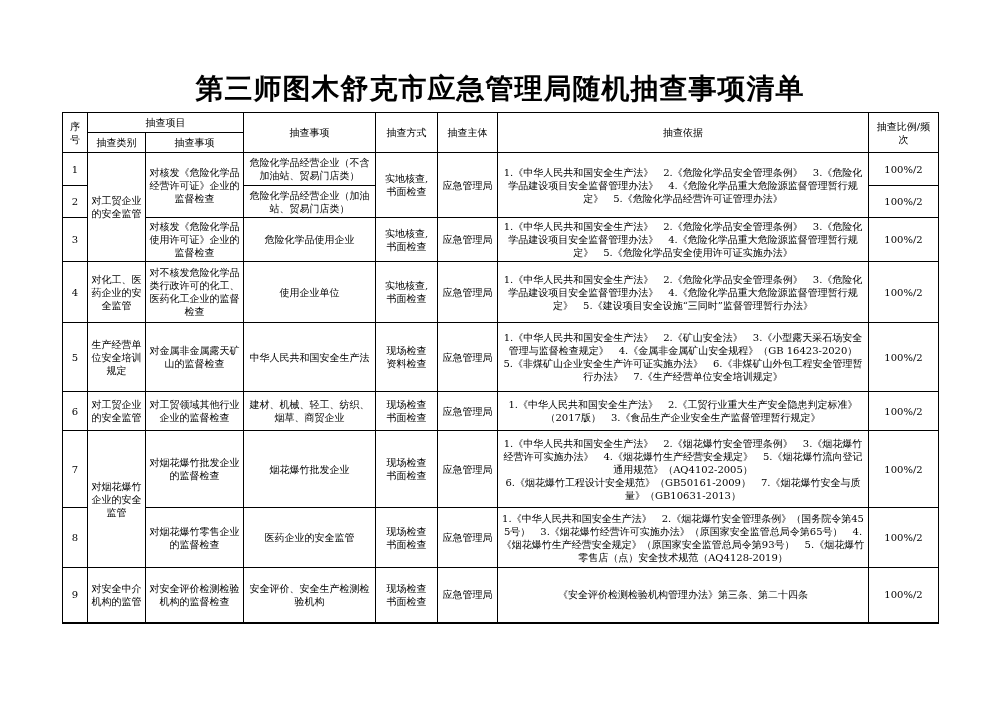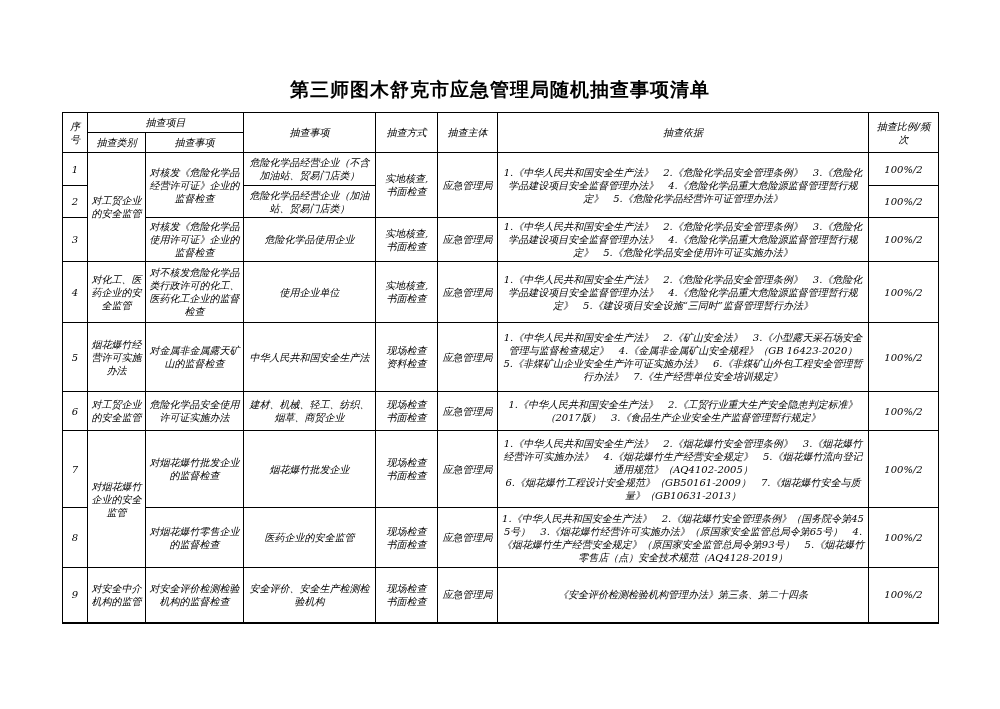--- a/index.html
+++ b/index.html
@@ -15,33 +15,32 @@
     color: #000;
   }
   .page {
     width: 876px;
     margin-left: 62px;
     padding-top: 72px;
   }
   .title {
     margin: 0 0 6px 0;
     text-align: center;
-    font-size: 19px;
+    font-size: 28px;
     font-weight: bold;
     letter-spacing: 1px;
     line-height: 34px;
     white-space: nowrap;
   }
   table.grid {
     table-layout: fixed;
     border-collapse: collapse;
     width: 876px;
     border: 1px solid #000;
     border-bottom: 2px solid #000;
-    font-style: italic;
   }
   .grid th, .grid td {
     border: 1px solid #000;
     font-size: 10px;
     font-weight: normal;
     line-height: 13px;
     text-align: center;
     vertical-align: middle;
     padding: 1px 3px;
     white-space: pre-line;
@@ -123,33 +122,33 @@
         <td>对不核发危险化学品类行政许可的化工、医药化工企业的监督检查</td>
         <td>使用企业单位</td>
         <td>实地核查,
 书面检查</td>
         <td>应急管理局</td>
         <td>1.《中华人民共和国安全生产法》　2.《危险化学品安全管理条例》　3.《危险化学品建设项目安全监督管理办法》　4.《危险化学品重大危险源监督管理暂行规定》　5.《建设项目安全设施“三同时”监督管理暂行办法》</td>
         <td>100%/2</td>
       </tr>
       <tr style="height:69px;">
         <td>5</td>
-        <td>烟花爆竹经营许可实施办法</td>
+        <td>生产经营单位安全培训规定</td>
         <td>对金属非金属露天矿山的监督检查</td>
         <td>中华人民共和国安全生产法</td>
         <td>现场检查
 资料检查</td>
         <td>应急管理局</td>
         <td>1.《中华人民共和国安全生产法》　2.《矿山安全法》　3.《小型露天采石场安全管理与监督检查规定》　4.《金属非金属矿山安全规程》（GB 16423-2020）　5.《非煤矿山企业安全生产许可证实施办法》　6.《非煤矿山外包工程安全管理暂行办法》　7.《生产经营单位安全培训规定》</td>
         <td>100%/2</td>
       </tr>
       <tr style="height:39px;">
         <td>6</td>
         <td>对工贸企业的安全监管</td>
-        <td>危险化学品安全使用许可证实施办法</td>
+        <td>对工贸领域其他行业企业的监督检查</td>
         <td>建材、机械、轻工、纺织、烟草、商贸企业</td>
         <td>现场检查
 书面检查</td>
         <td>应急管理局</td>
         <td>1.《中华人民共和国安全生产法》　2.《工贸行业重大生产安全隐患判定标准》（2017版）　3.《食品生产企业安全生产监督管理暂行规定》</td>
         <td>100%/2</td>
       </tr>
       <tr style="height:77px;">
         <td>7</td>
         <td rowspan="2">对烟花爆竹企业的安全监管</td>

